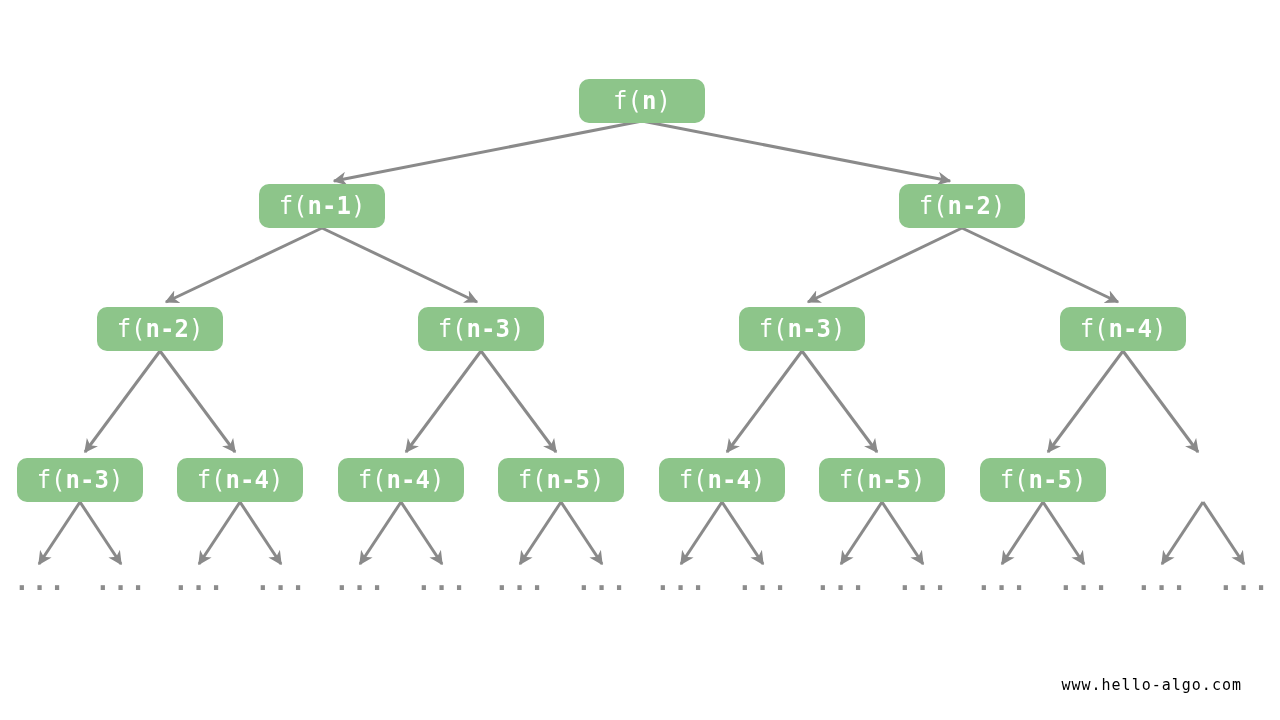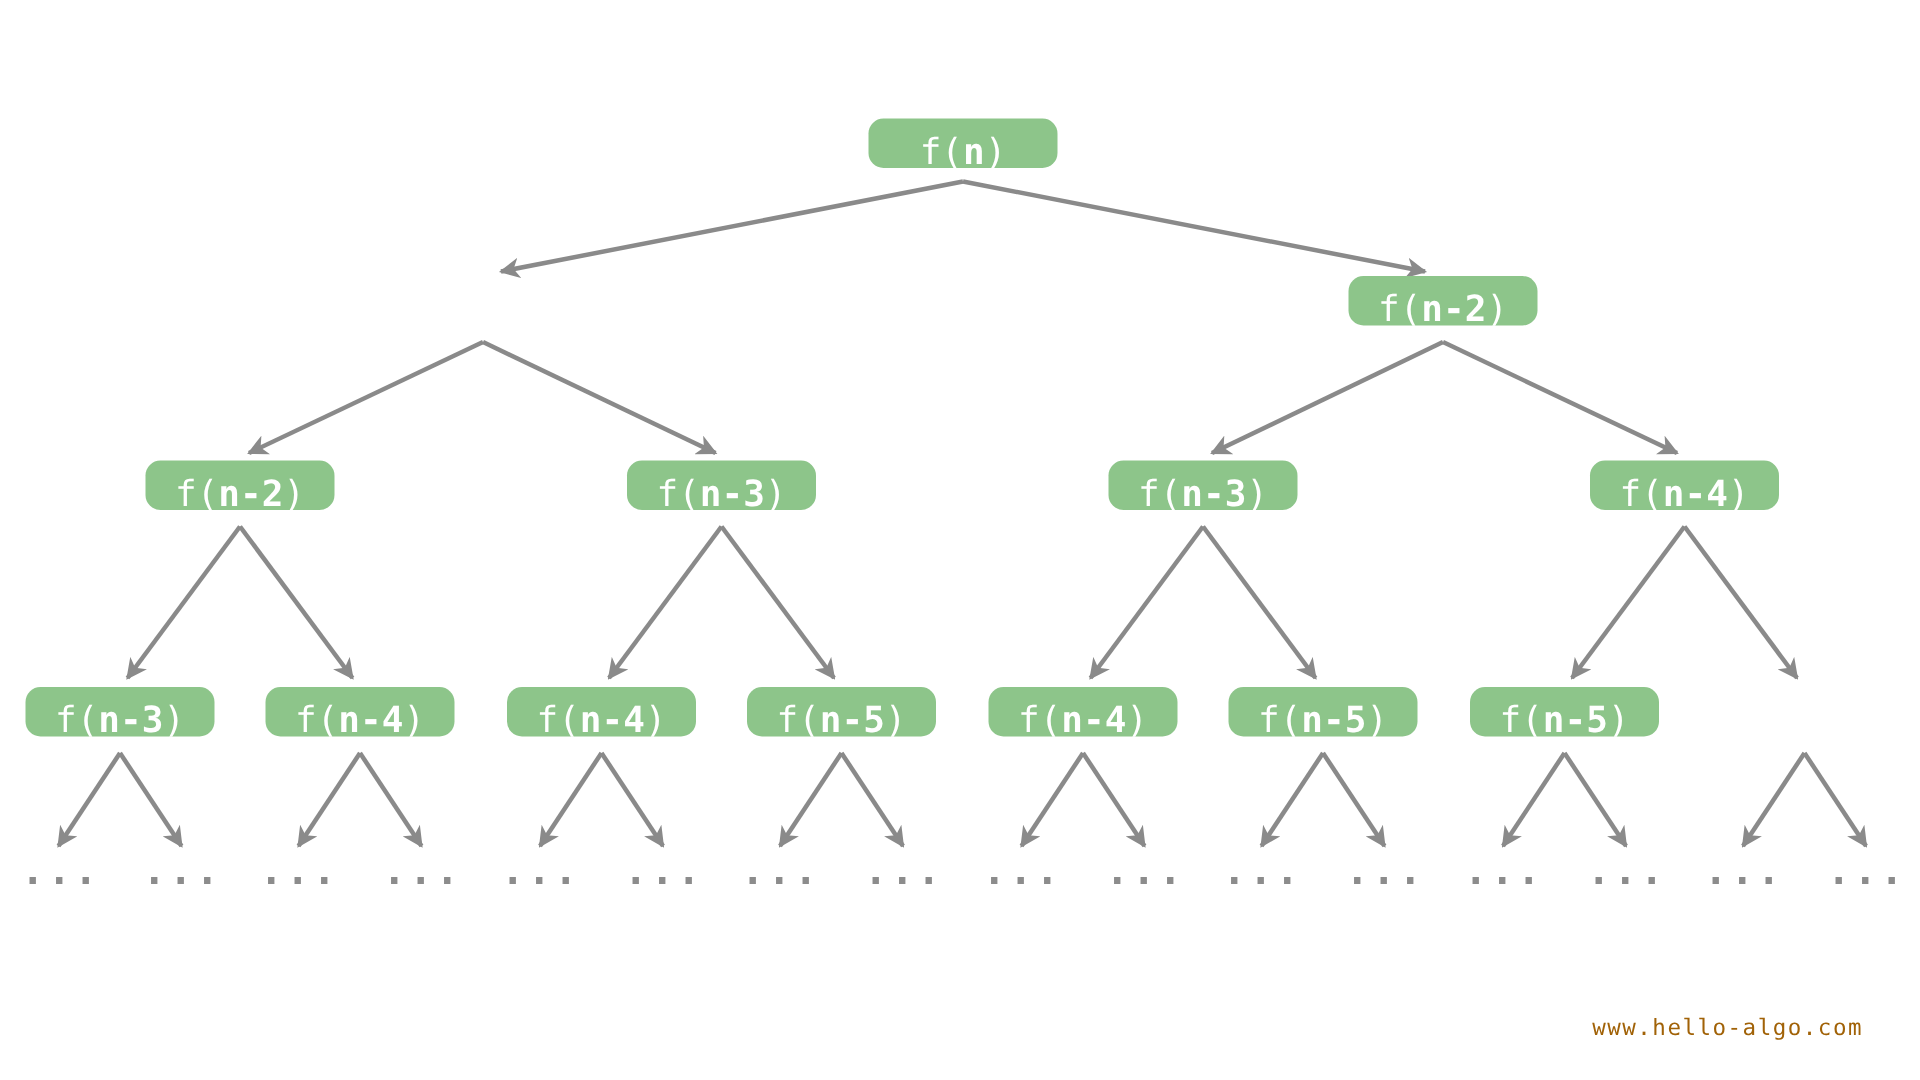--- a/index.html
+++ b/index.html
@@ -6,21 +6,21 @@
   #canvas{
     position:relative;
     width:1280px;height:720px;
     background:#ffffff;
     overflow:hidden;
     font-family:"DejaVu Sans Mono","Liberation Mono",monospace;
   }
   #edges{position:absolute;left:0;top:0;width:1280px;height:720px;}
   .node{
     position:absolute;
-    width:126px;height:33px;
+    width:126px;height:44px;
     border-radius:10px;
     background:#8DC58A;
     color:#ffffff;
     font-size:24px;
     line-height:44px;
     text-align:center;
     white-space:nowrap;
     z-index:2;
   }
   .node b{font-weight:bold;}
@@ -33,21 +33,21 @@
     font-size:26px;
     font-weight:bold;
     letter-spacing:2px;
     line-height:26px;
     z-index:2;
   }
   .watermark{
     position:absolute;
     right:38px;
     top:676px;
-    color:#a16207;
+    color:#000000;
     font-size:15px;
     letter-spacing:1px;
   }
 </style>
 </head>
 <body>
 
 <div id="canvas">
 
   <svg id="edges" viewBox="0 0 1280 720">
@@ -89,20 +89,21 @@
       <line x1="882" y1="502" x2="923" y2="564" marker-end="url(#ah)"></line>
       <line x1="1043" y1="502" x2="1002" y2="564" marker-end="url(#ah)"></line>
       <line x1="1043" y1="502" x2="1084" y2="564" marker-end="url(#ah)"></line>
       <line x1="1203" y1="502" x2="1162" y2="564" marker-end="url(#ah)"></line>
       <line x1="1203" y1="502" x2="1244" y2="564" marker-end="url(#ah)"></line>
     </g>
   </svg>
 
   <div class="node" style="left:579px;top:79px"><span>f(</span><b>n</b><span>)</span></div>
 
+  <div class="node" style="left:259px;top:184px"><span>f(</span><b>n-1</b><span>)</span></div>
   <div class="node" style="left:899px;top:184px"><span>f(</span><b>n-2</b><span>)</span></div>
 
   <div class="node" style="left:97px;top:307px"><span>f(</span><b>n-2</b><span>)</span></div>
   <div class="node" style="left:418px;top:307px"><span>f(</span><b>n-3</b><span>)</span></div>
   <div class="node" style="left:739px;top:307px"><span>f(</span><b>n-3</b><span>)</span></div>
   <div class="node" style="left:1060px;top:307px"><span>f(</span><b>n-4</b><span>)</span></div>
 
   <div class="node" style="left:17px;top:458px"><span>f(</span><b>n-3</b><span>)</span></div>
   <div class="node" style="left:177px;top:458px"><span>f(</span><b>n-4</b><span>)</span></div>
   <div class="node" style="left:338px;top:458px"><span>f(</span><b>n-4</b><span>)</span></div>

